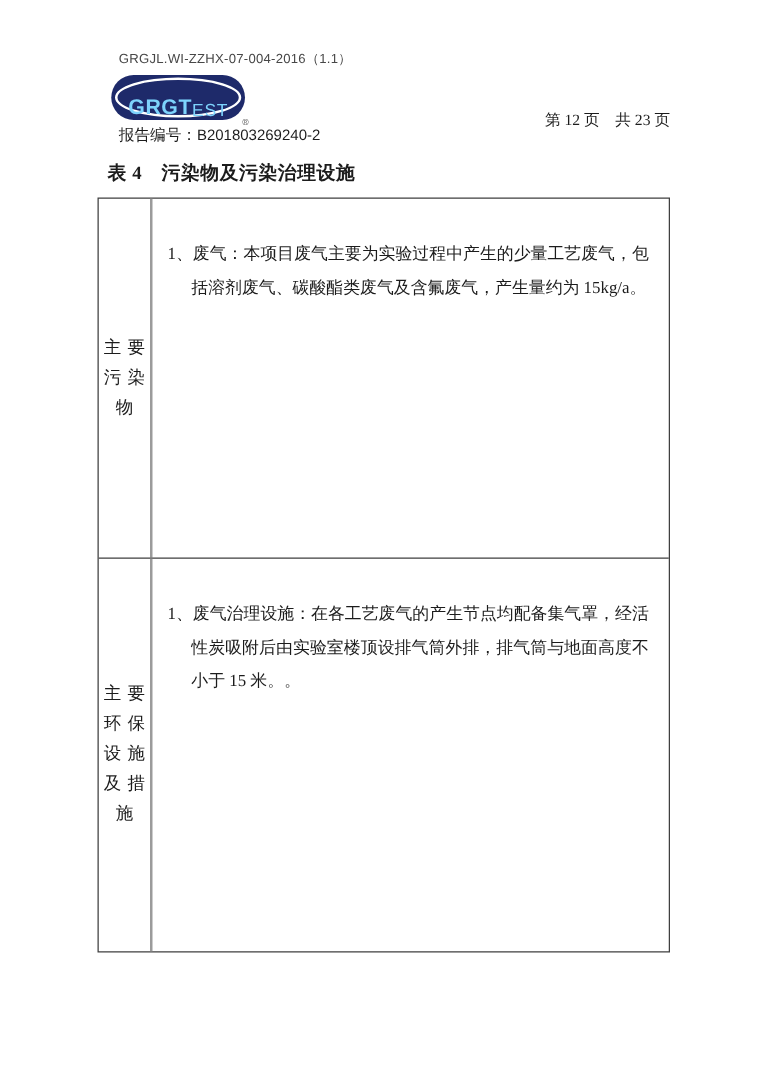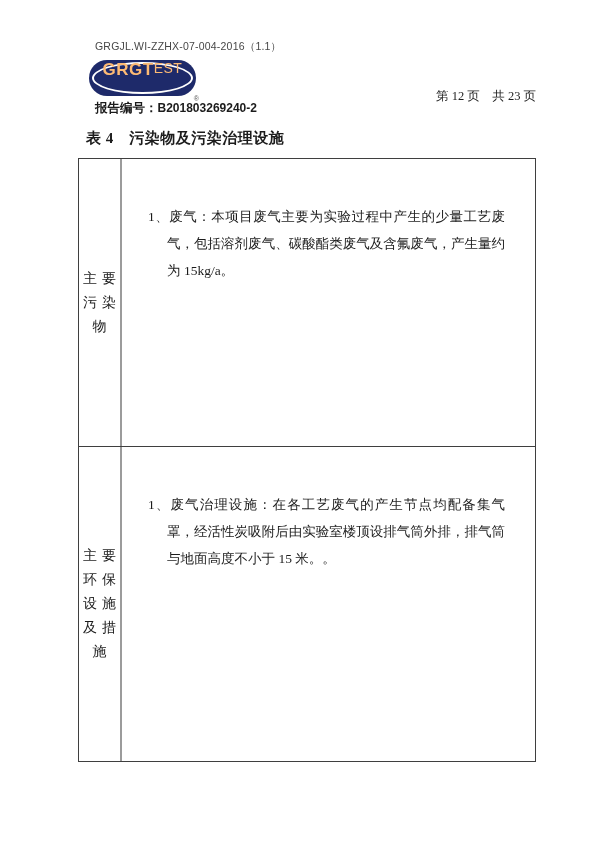--- a/index.html
+++ b/index.html
@@ -17,33 +17,33 @@
   .logo{
     position:absolute;left:89px;top:60px;width:107px;height:36px;
     background:#1e2a6a;border-radius:18px;
   }
   .logo-ring{
     position:absolute;left:3px;right:3px;top:2px;bottom:2px;
     border:2px solid #ffffff;border-radius:50%;
   }
   .logo-text{
     position:absolute;left:0;right:0;top:0;bottom:0;
-    display:flex;align-items:flex-start;justify-content:center;
-    font-family:"Liberation Sans","DejaVu Sans",sans-serif;color:#fdba74;
+    display:flex;align-items:flex-end;justify-content:center;
+    font-family:"Liberation Sans","DejaVu Sans",sans-serif;color:#7dd3fc;
     white-space:nowrap;
   }
   .logo-text .bold{font-weight:700;font-size:17px;letter-spacing:.5px;}
   .logo-text .light{font-weight:400;font-size:14px;letter-spacing:.5px;}
   .logo-reg{
     position:absolute;right:-3px;bottom:-6px;
     font-family:"Liberation Sans","DejaVu Sans",sans-serif;
     font-size:7px;color:#5a5a5a;
   }
   .report-line{
-    position:absolute;left:95px;top:100px;font-size:12.5px;font-weight:700;
+    position:absolute;left:95px;top:100px;font-size:12.5px;font-weight:400;
   }
   .report-line .num{
     font-family:"Liberation Sans","DejaVu Sans",sans-serif;font-size:12px;
   }
   .page-indicator{
     position:absolute;right:76px;top:88px;font-size:12.5px;
   }
   
   .table-title{
     position:absolute;left:86px;top:129px;font-size:15px;font-weight:700;
@@ -65,21 +65,21 @@
   }
   .t-label .vlabel-line{
     letter-spacing:5px;text-indent:5px;text-align:left;white-space:nowrap;
   }
   .t-content{
     flex:1;box-sizing:border-box;border-left:2.5px solid #9b9b9b;
     padding:26px 12px 0 8px;
     font-size:13.5px;line-height:27px;text-align:justify;
   }
   .t-content p{
-    margin:18px;padding-left:19px;text-indent:-19px;
+    margin:4px;padding-left:19px;text-indent:-19px;
   }
 </style>
 </head>
 <body>
 
 <div class="doc-number">GRGJL.WI-ZZHX-07-004-2016（1.1）</div>
 
 <div class="logo">
   <div class="logo-ring"></div>
   <div class="logo-text">

